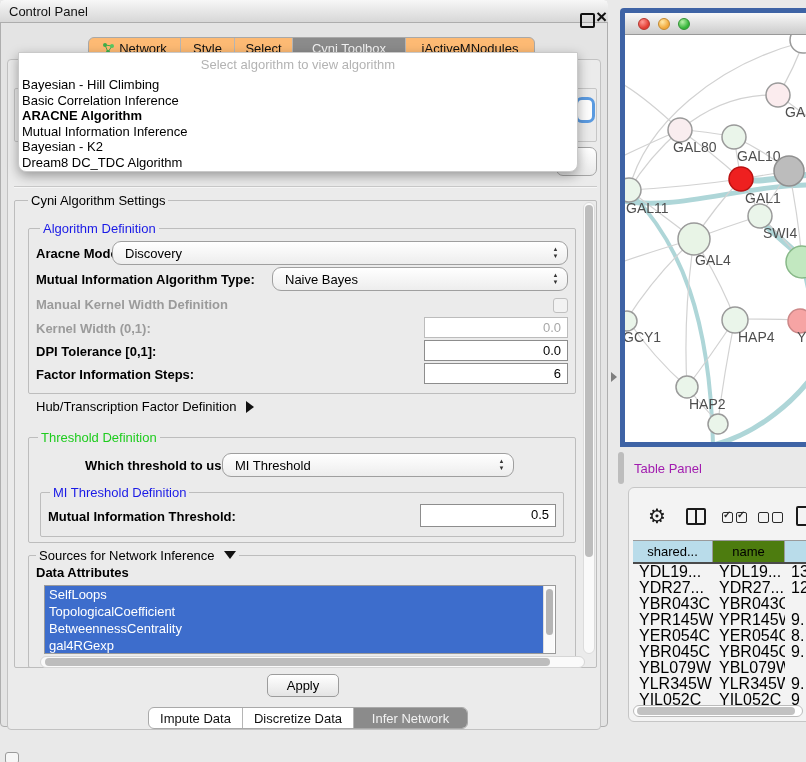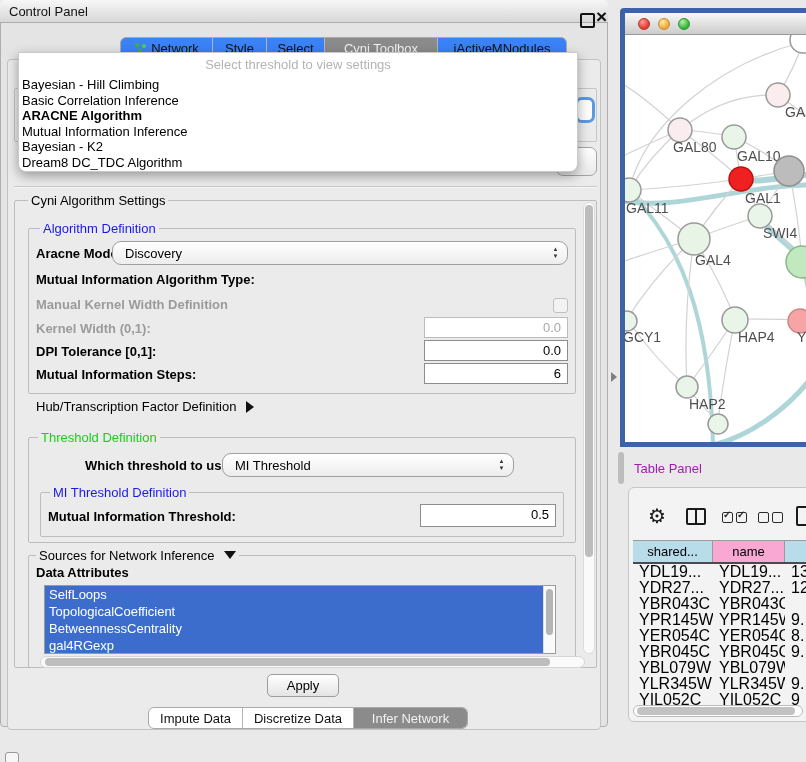--- a/index.html
+++ b/index.html
@@ -15,22 +15,22 @@
                border-radius:4px 4px 0 0;box-sizing:border-box;}
   .cp-title{position:absolute;left:9px;top:4px;font-size:13px;color:#111;}
   .float-btn{position:absolute;left:580px;top:13px;width:11px;height:11px;border:2px solid #111;border-radius:2px;}
   .close-btn{position:absolute;left:596px;top:9px;width:14px;height:16px;color:#111;font-size:16px;font-weight:bold;}
   .close-btn::after{content:"×";position:absolute;left:0;top:0;font-size:19px;line-height:16px;}
 
   .inner-panel{position:absolute;left:7px;top:59px;width:594px;height:671px;background:#ebebeb;
                border:1px solid #c2c2c2;border-radius:4px;box-sizing:border-box;}
 
   
-  .top-tabs{position:absolute;left:88px;top:37px;height:22px;display:flex;background:#3b82f6;
-            border:1px solid #a9a9a9;border-radius:6px;overflow:hidden;box-sizing:border-box;margin-left:32px;}
+  .top-tabs{position:absolute;left:88px;top:37px;height:22px;display:flex;background:#fdba74;
+            border:1px solid #a9a9a9;border-radius:6px;overflow:hidden;box-sizing:border-box;}
   .tab{display:flex;align-items:center;justify-content:center;font-size:13px;color:#111;
        border-left:1px solid #b5b5b5;box-sizing:border-box;gap:4px;white-space:nowrap;}
   .tab:first-child{border-left:none;}
   .tab.selected{background:#8b8b8b;color:#f2f2f2;}
 
   
   .etch{position:absolute;left:14px;top:186px;width:583px;height:1px;background:#c9c9c9;border-bottom:1px solid #f6f6f6;}
 
   
   .frag-group{position:absolute;left:14px;top:88px;width:583px;height:54px;border:1px solid #c6c6c6;border-radius:2px;box-sizing:border-box;}
@@ -172,21 +172,21 @@
       </div>
     </nav>
 
   <div class="etch"></div>
 
   <div class="frag-group"></div>
   <div class="frag-blue"></div>
   <div class="frag-combo"></div>
 
   <div class="popup">
-    <div class="popup-placeholder">Select threshold to view settings</div>
+    <div class="popup-placeholder">Select algorithm to view algorithm</div>
     <div class="popup-items" id="popup-items">
         <div class="popup-item">Bayesian - Hill Climbing</div>
         <div class="popup-item">Basic Correlation Inference</div>
         <div class="popup-item selected">ARACNE Algorithm</div>
         <div class="popup-item">Mutual Information Inference</div>
         <div class="popup-item">Bayesian - K2</div>
         <div class="popup-item">Dream8 DC_TDC Algorithm</div>
       </div>
   </div>
 
@@ -200,31 +200,35 @@
   <div class="groupbox" style="left:28px;top:228px;width:548px;height:166px;"></div>
   <span class="gb-title" style="left:40px;top:221px;color:#1a1ae6;">Algorithm Definition</span>
 
   <span class="lbl b" style="left:36px;top:246px;">Aracne Mode:</span>
   <div class="combo" style="left:112px;top:241px;width:456px;">
     <span class="combo-text">Discovery</span>
     <span class="spin"></span>
   </div>
 
   <span class="lbl b" style="left:36px;top:272px;">Mutual Information Algorithm Type:</span>
+  <div class="combo" style="left:272px;top:267px;width:296px;">
+    <span class="combo-text">Naive Bayes</span>
+    <span class="spin"></span>
+  </div>
 
   <span class="lbl dis" style="left:36px;top:297px;">Manual Kernel Width Definition</span>
   <span class="cbox" style="left:553px;top:298px;"></span>
 
   <span class="lbl dis" style="left:36px;top:321px;">Kernel Width (0,1):</span>
   <div class="tinput dis" style="left:424px;top:317px;width:144px;height:21px;">0.0</div>
 
   <span class="lbl b" style="left:36px;top:344px;">DPI Tolerance [0,1]:</span>
   <div class="tinput" style="left:424px;top:340px;width:144px;height:21px;">0.0</div>
 
-  <span class="lbl b" style="left:36px;top:367px;">Mutual Information Steps:</span>
+  <span class="lbl b" style="left:36px;top:367px;">Factor Information Steps:</span>
   <div class="tinput" style="left:424px;top:363px;width:144px;height:21px;">6</div>
 
   <span class="lbl" style="left:36px;top:399px;">
     <span>Hub/Transcription Factor Definition</span>
     <span class="tri-right"></span>
   </span>
 
   <div class="groupbox" style="left:28px;top:437px;width:548px;height:106px;"></div>
   <span class="gb-title" style="left:38px;top:430px;color:#1ecc1e;">Threshold Definition</span>
 
@@ -361,21 +365,21 @@
     <span class="ck checked" style="left:94px;"></span>
     <span class="ck checked" style="left:108px;"></span>
     <span class="ck" style="left:130px;"></span>
     <span class="ck" style="left:144px;"></span>
     <span class="doc-ic"></span>
   </div>
 
   <div class="tp-table" id="tp-table">
       <div class="tp-hrow">
         <div class="tp-hcell" style="width: 80px; flex: 0 0 80px; background: rgb(185, 220, 234);">shared...</div>
-        <div class="tp-hcell" style="width: 72px; flex: 0 0 72px; background: #f9a8d4;">name</div>
+        <div class="tp-hcell" style="width: 72px; flex: 0 0 72px; background: #4d7c0f;">name</div>
         <div class="tp-hcell" style="width: 60px; flex: 0 0 60px; background: rgb(185, 220, 234);"></div>
       </div>
       <div class="tp-row">
         <div class="tp-cell" style="width: 80px; flex: 0 0 80px;">YDL19...</div>
         <div class="tp-cell" style="width: 72px; flex: 0 0 72px;">YDL19...</div>
         <div class="tp-cell" style="width: 60px; flex: 0 0 60px;">13</div>
       </div>
       <div class="tp-row">
         <div class="tp-cell" style="width: 80px; flex: 0 0 80px;">YDR27...</div>
         <div class="tp-cell" style="width: 72px; flex: 0 0 72px;">YDR27...</div>

